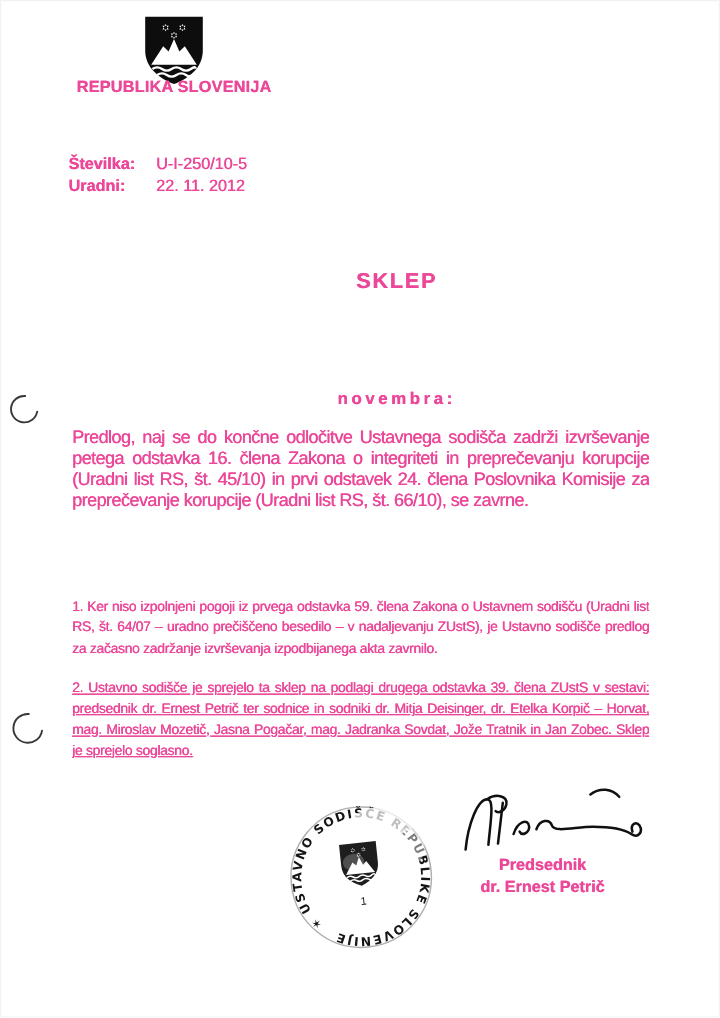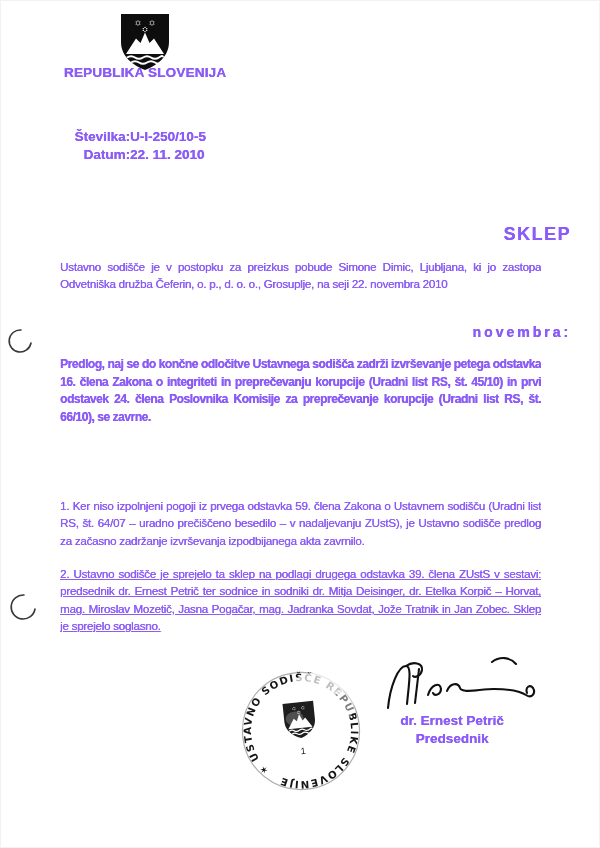--- a/index.html
+++ b/index.html
@@ -1,54 +1,54 @@
 <!DOCTYPE html>
 <html><head>
 <meta charset="utf-8">
 <style>
   html,body { margin:0; padding:0; background:#ffffff; }
   #page {
     position:relative; width:600px; height:848px;
-    background:#ffffff; color:#8b5cf6;
+    background:#ffffff; color:#ec4899;
     font-family:"Liberation Sans", sans-serif;
     overflow:hidden;
     box-shadow: inset 0 0 0 1px #f2f2f2;
   }
   .abs { position:absolute; }
-  .ts  { text-shadow: 0.35px 0 0 currentColor; text-align: right; } 
+  .ts  { text-shadow: 0.35px 0 0 currentColor; } 
 
   
   #arms-box { left:118px; top:12px; }
   .org-block {
     left:62px; top:65px; width:166px;
     font-size:13.5px; font-weight:bold; line-height:16.5px;
     text-align:center; letter-spacing:0.2px;
   }
 
   
   .meta-block { left:57px; top:128px; font-size:13.5px; line-height:17.5px; }
   .meta-row   { display:flex; }
   .meta-label { font-weight:bold; width:73px; }
-  .meta-value { font-weight:bold; }
+  .meta-value { font-weight:normal; }
 
   
   #content { left:60px; top:0; width:481px; height:848px; }
 
-  .centered { text-align:right; padding-left:30px; }
+  .centered { text-align:center; padding-left:30px; }
 
   .doc-title { top:224px; width:100%; font-size:18px; font-weight:bold; letter-spacing:1.5px; }
 
   .body-text {
     width:481px; font-size:11.6px; line-height:17.3px;
     letter-spacing:-0.25px; text-align:justify; overflow:hidden;
   }
   .intro     { top:258px; height:36px; }
   .op-head   { top:324px; width:100%; font-size:14px; font-weight:bold; letter-spacing:3px; }
-  .operative { top:356px; height:72px; font-weight:bold;
-               font-size:12px; letter-spacing:-0.45px; line-height:17.5px; }
+  .operative { top:356px; height:72px; font-weight:normal;
+               font-size:15px; letter-spacing:-0.45px; line-height:17.5px; }
   .r-head    { top:466px; width:100%; font-size:14.5px; font-weight:bold; letter-spacing:3.5px; }
   .para1     { top:497px; height:53px; }
   .para2     { top:565px; height:71px;text-decoration:underline; }
 
   
   .seal-wrap { left:238px; top:668px; width:126px; height:126px; transform:rotate(-6deg); }
   .sig-wrap  { left:382px; top:656px; }
   .sig-name-block { left:388px; top:712px; width:128px; text-align:center;
                     font-size:13.5px; font-weight:600; line-height:17.5px; }
 
@@ -91,29 +91,28 @@
   <div class="abs org-block ts">
     <div>REPUBLIKA SLOVENIJA</div>
   </div>
 
   <div class="abs meta-block">
     <div class="meta-row">
       <span class="meta-label ts">Številka:</span>
       <span class="meta-value ts">U-I-250/10-5</span>
     </div>
     <div class="meta-row">
-      <span class="meta-label ts">Datum:</span>
-      <span class="meta-value ts">22. 11. 2010</span>
+      <span class="meta-label ts">Uradni:</span>
+      <span class="meta-value ts">22. 11. 2012</span>
     </div>
   </div>
 
   <div class="abs" id="content">
     <div class="abs doc-title centered ts">SKLEP</div>
 
-    <div class="abs body-text intro ts">Ustavno sodišče je v postopku za preizkus pobude Simone Dimic, Ljubljana, ki jo zastopa Odvetniška družba Čeferin, o. p., d. o. o., Grosuplje, na seji 22. novembra 2010</div>
 
     <div class="abs op-head centered ts">novembra:</div>
 
     <div class="abs body-text operative ts">Predlog, naj se do končne odločitve Ustavnega sodišča zadrži izvrševanje petega odstavka 16. člena Zakona o integriteti in preprečevanju korupcije (Uradni list RS, št. 45/10) in prvi odstavek 24. člena Poslovnika Komisije za preprečevanje korupcije (Uradni list RS, št. 66/10), se zavrne.</div>
 
 
     <div class="abs body-text para1 ts">1. Ker niso izpolnjeni pogoji iz prvega odstavka 59. člena Zakona o Ustavnem sodišču (Uradni list RS, št. 64/07 – uradno prečiščeno besedilo – v nadaljevanju ZUstS), je Ustavno sodišče predlog za začasno zadržanje izvrševanja izpodbijanega akta zavrnilo.</div>
 
     <div class="abs body-text para2 ts">2. Ustavno sodišče je sprejelo ta sklep na podlagi drugega odstavka 39. člena ZUstS v sestavi: predsednik dr. Ernest Petrič ter sodnice in sodniki dr. Mitja Deisinger, dr. Etelka Korpič – Horvat, mag. Miroslav Mozetič, Jasna Pogačar, mag. Jadranka Sovdat, Jože Tratnik in Jan Zobec. Sklep je sprejelo soglasno.</div>
   </div>
@@ -142,22 +141,22 @@
       <path d="M6,52 C8,31 16,10 24,10 C30,10 27,27 25,48"></path>
       <path d="M24,10 C31,5 41,7 40,14 C39,20 33,22 31,20"></path>
       <path d="M37,13 L33,47"></path>
       <path d="M46,39 C49,29 58,25 59,33 C59,38 53,41 51,37"></path>
       <path d="M65,35 C68,27 76,26 78,32 C80,38 98,33 112,33 C126,33 138,35 144,39 C150,43 154,37 151,32 C148,28 143,31 145,37"></path>
       <path d="M110,6 C118,0 128,1 134,8"></path>
     </svg>
   </div>
 
   <div class="abs sig-name-block ts">
+    <div>Predsednik</div>
     <div>dr. Ernest Petrič</div>
-    <div>Predsednik</div>
   </div>
 
   <div class="abs punch1">
     <svg width="28" height="28" viewBox="0 0 28 28" fill="none" stroke="#161616" stroke-width="1.6" stroke-linecap="round" opacity="0.85">
       <path d="M15,3 A11,11 0 1 0 25,16"></path>
     </svg>
   </div>
   <div class="abs punch2">
     <svg width="30" height="30" viewBox="0 0 30 30" fill="none" stroke="#161616" stroke-width="1.6" stroke-linecap="round" opacity="0.85">
       <path d="M16,3 A12,12 0 1 0 27,17"></path>

